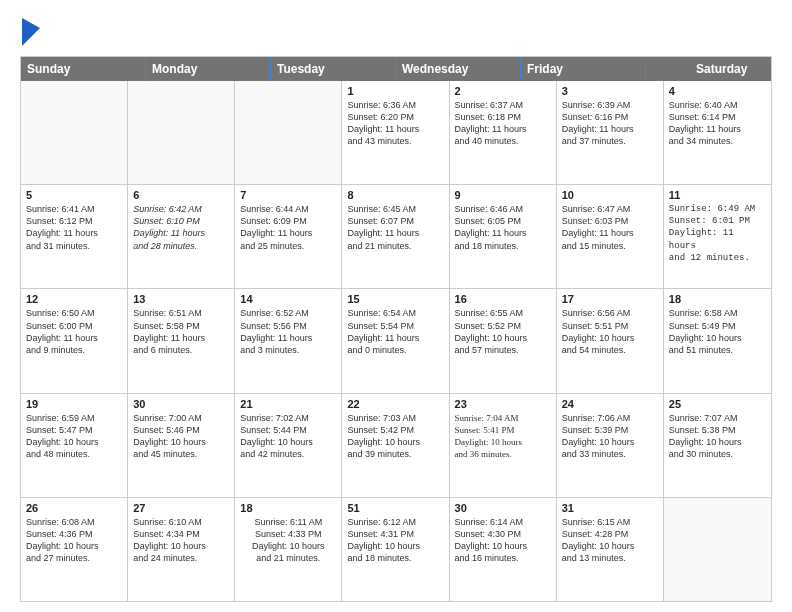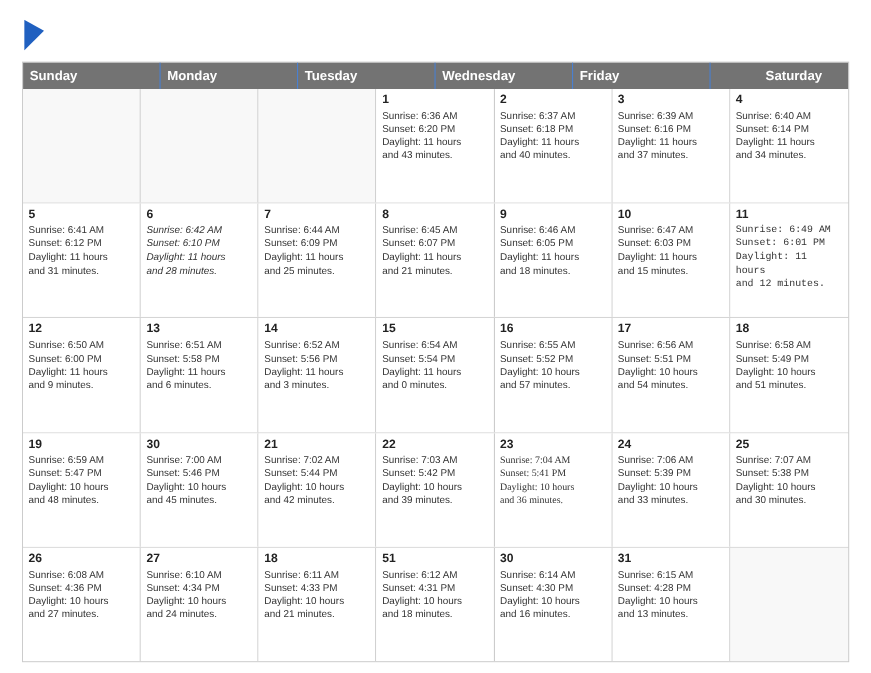--- a/index.html
+++ b/index.html
@@ -336,21 +336,21 @@
           </div>
           <div class="cal-cell">
             <div class="day-num">27</div>
             <div class="cell-text" style="white-space: pre-line;">Sunrise: 6:10 AM
 Sunset: 4:34 PM
 Daylight: 10 hours
 and 24 minutes.</div>
           </div>
           <div class="cal-cell">
             <div class="day-num">18</div>
-            <div class="cell-text" style="white-space: pre-line;">Sunrise: 6:11 AM
+            <div class="cell-text" style="white-space: pre-line; text-align: center;">Sunrise: 6:11 AM
 Sunset: 4:33 PM
 Daylight: 10 hours
 and 21 minutes.</div>
           </div>
           <div class="cal-cell">
             <div class="day-num">51</div>
             <div class="cell-text" style="white-space: pre-line;">Sunrise: 6:12 AM
 Sunset: 4:31 PM
 Daylight: 10 hours
 and 18 minutes.</div>

